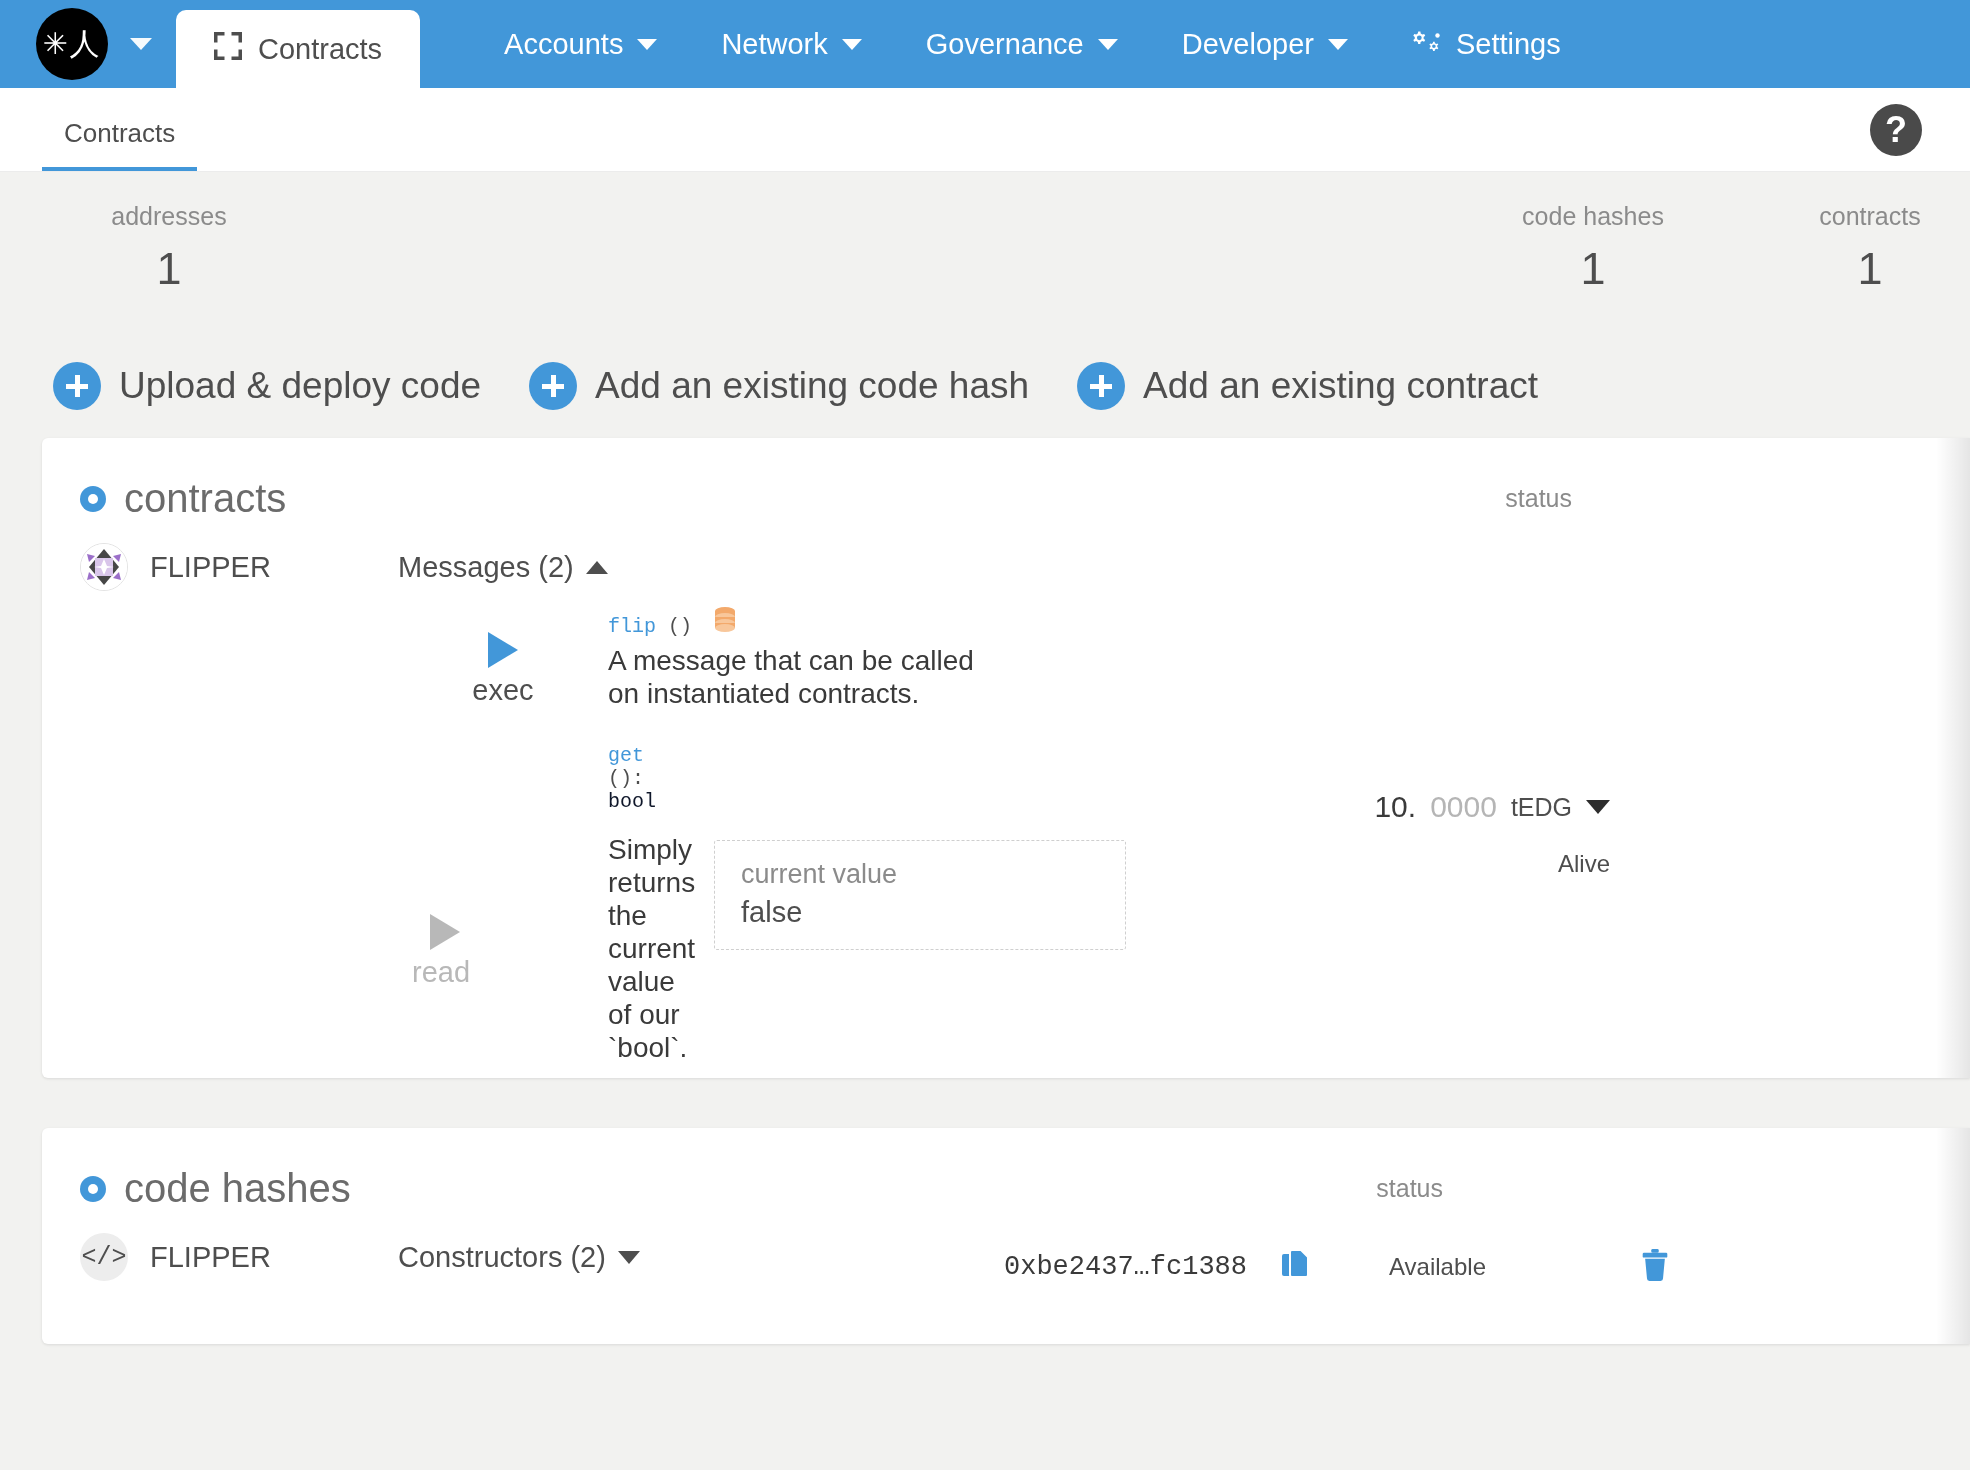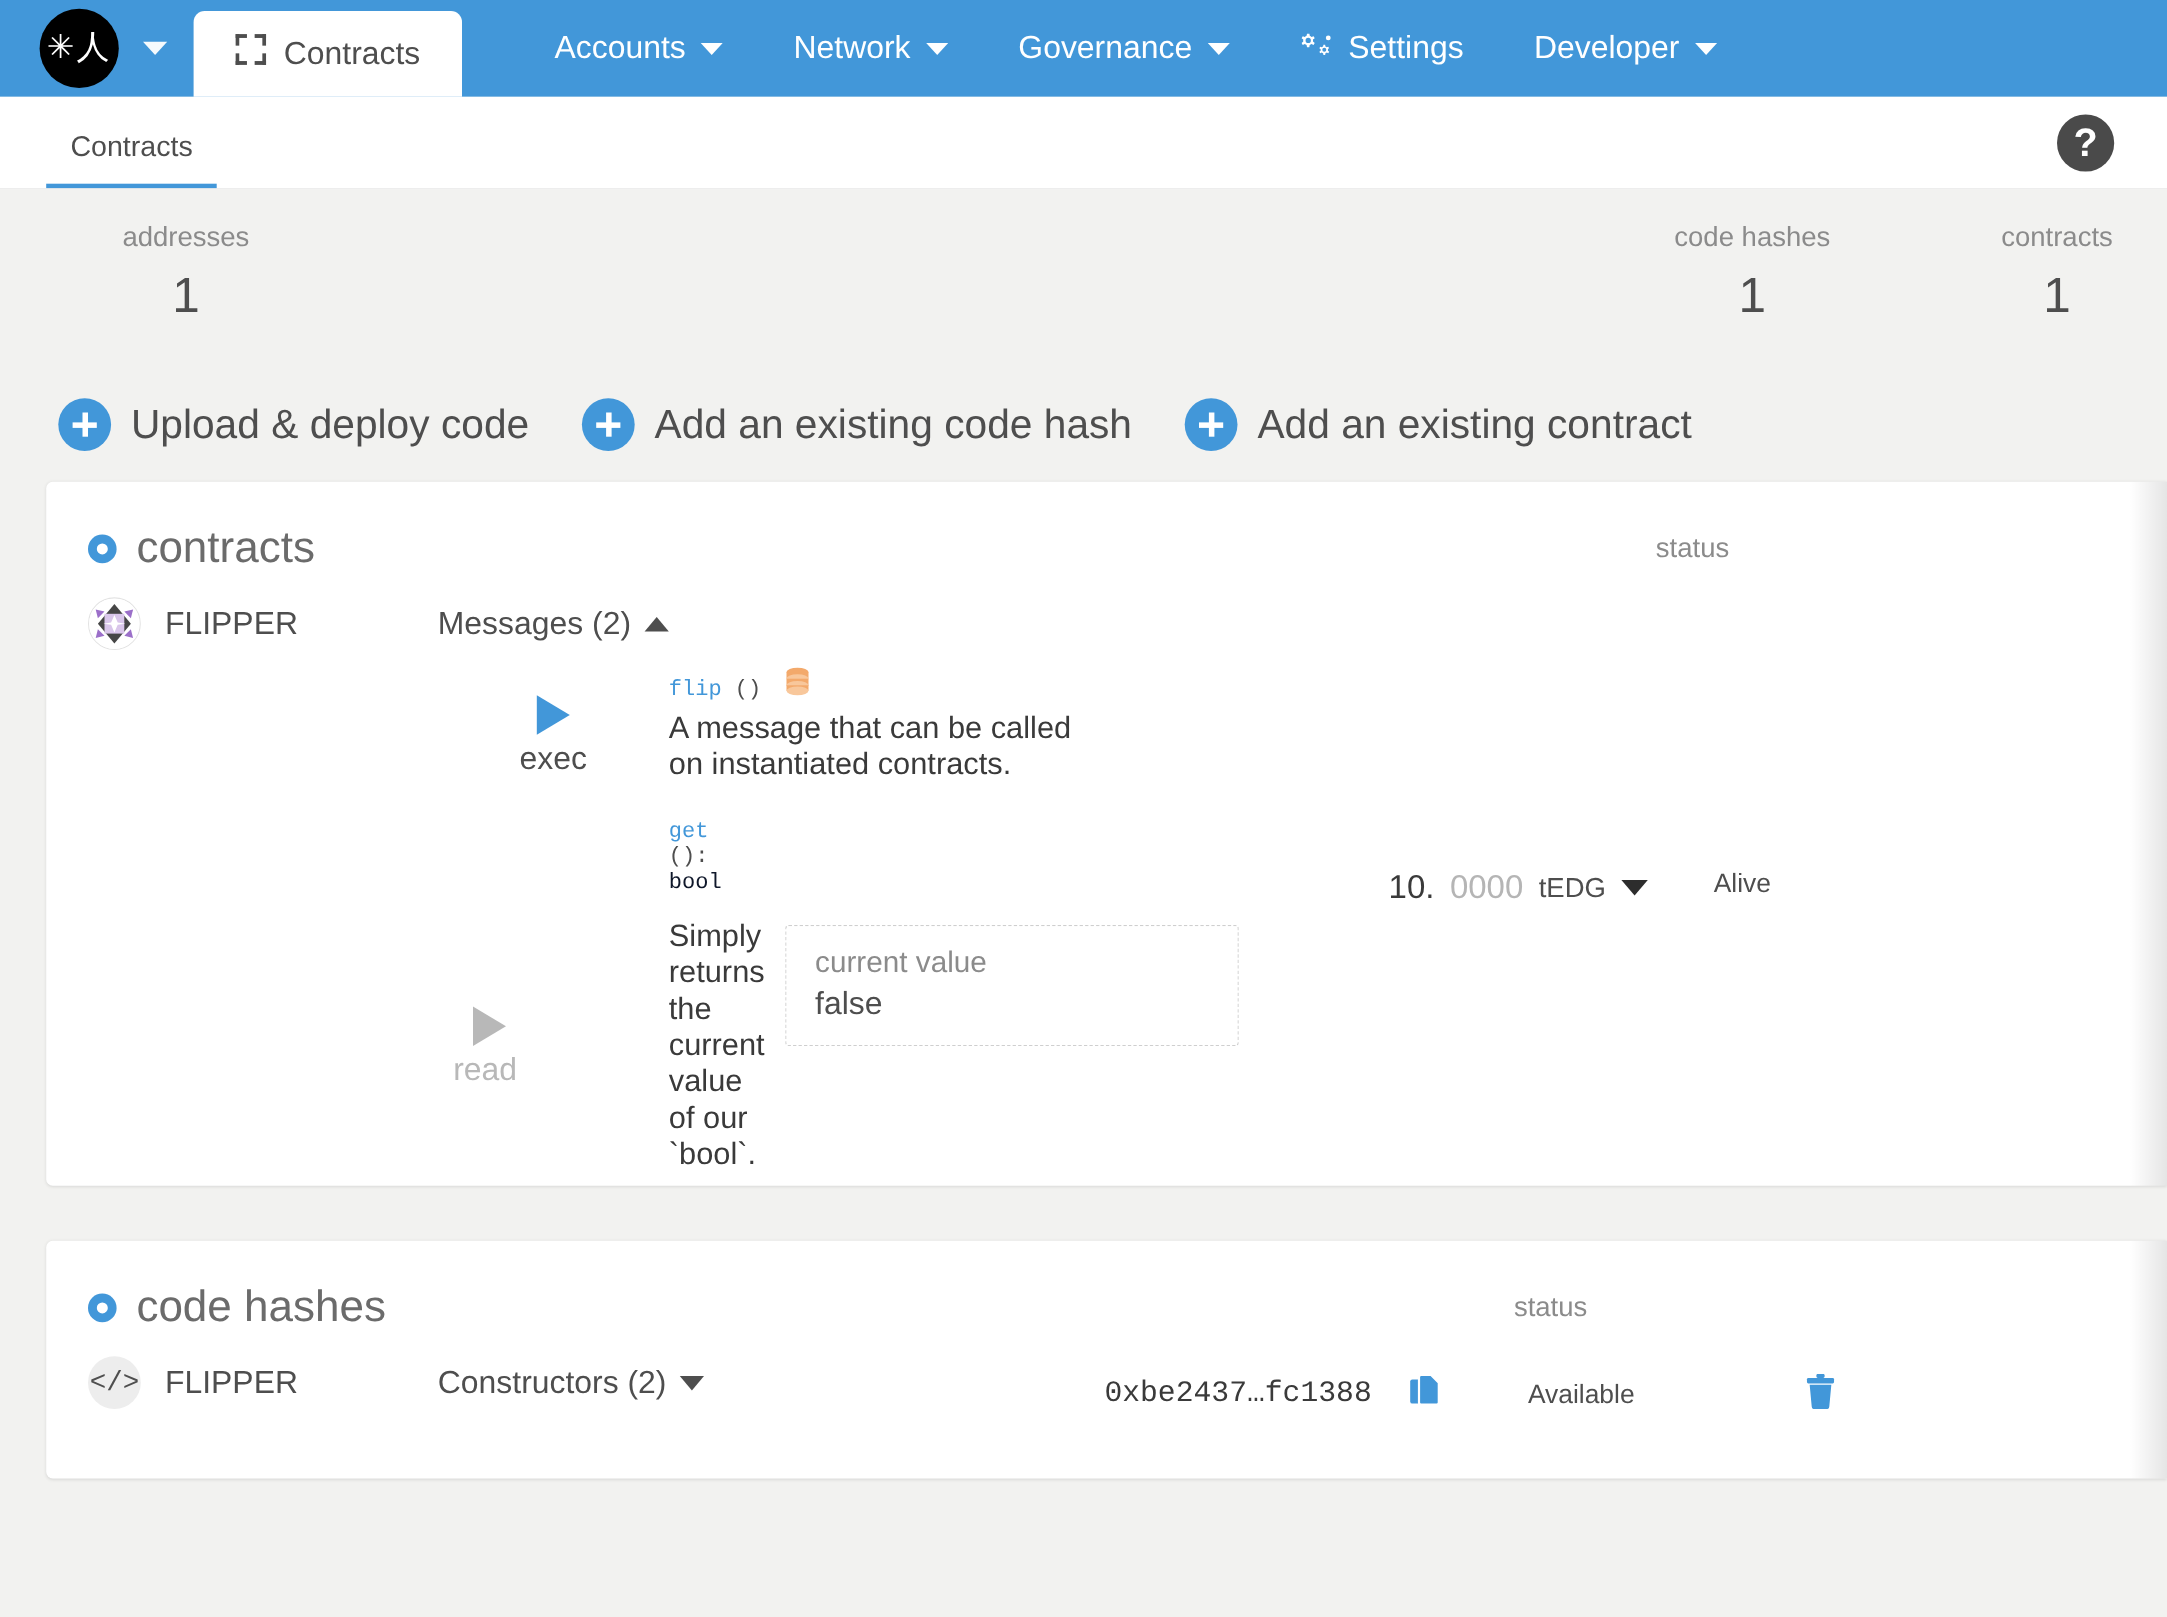--- a/index.html
+++ b/index.html
@@ -262,22 +262,22 @@
     border-radius: 3px;
     padding: 18px 26px 20px 26px;
     width: 412px;
     background: #fff;
   }
   .value-label { font-size: 27px; color: #8b8b8b; }
   .value-content { font-size: 29px; color: #4e4e4e; margin-top: 6px; }
 
   .balance-wrap {
     position: absolute;
-    display: flex; align-items: flex-start; gap: 26px;
-    font-size: 30px; color: #3a3a3a;
+    display: flex; align-items: flex-end; gap: 26px;
+    font-size: 30px; color: #3a3a3a; flex-direction: column;
   }
   .bal-frac { color: #b5b5b5; }
   .bal-unit { font-size: 25px; color: #4e4e4e; }
   .bal-caret {
     width: 0; height: 0;
     border-left: 12px solid transparent;
     border-right: 12px solid transparent;
     border-top: 14px solid #2d2d2d;
   }
   .alive-text { font-size: 24px; color: #4e4e4e; }
@@ -325,32 +325,32 @@
     </div>
     <div class="navitem">
       <span>Network</span>
       <span class="caret-down"></span>
     </div>
     <div class="navitem">
       <span>Governance</span>
       <span class="caret-down"></span>
     </div>
     <div class="navitem">
+      <span>Developer</span>
+      <span class="caret-down"></span>
+    </div>
+    <div class="navitem">
       <span class="icon-svg">
         <svg width="30" height="28" viewBox="0 0 30 28" fill="#ffffff">
           <path d="M11.6 10.9l1.6-1.1-1-1.8-1.9.6a5.3 5.3 0 0 0-1.6-1l-.3-2H6.2l-.4 2c-.6.2-1.1.5-1.6 1l-1.9-.7-1 1.8 1.5 1.2a5.2 5.2 0 0 0 0 1.9L1.3 14l1 1.8 1.9-.7c.5.4 1 .7 1.6.9l.4 2h2.1l.3-2c.6-.2 1.2-.5 1.7-.9l1.8.7 1.1-1.8-1.6-1.2a5.3 5.3 0 0 0 0-1.9zm-4.3 3.3a2.4 2.4 0 1 1 0-4.8 2.4 2.4 0 0 1 0 4.8z"></path>
           <path d="M25.1 19.6l1.2-.8-.8-1.4-1.4.5c-.4-.3-.8-.5-1.2-.7l-.2-1.5h-1.6l-.3 1.5c-.4.2-.8.4-1.2.7l-1.4-.5-.8 1.4 1.2.9a4 4 0 0 0 0 1.4l-1.2.9.8 1.3 1.4-.5c.4.3.8.6 1.2.7l.3 1.5h1.6l.2-1.5c.5-.1.9-.4 1.3-.7l1.3.5.9-1.3-1.2-.9a4 4 0 0 0 0-1.5zm-3.2 2.5a1.8 1.8 0 1 1 0-3.6 1.8 1.8 0 0 1 0 3.6z"></path>
           <circle cx="25.5" cy="9.5" r="2.2"></circle>
         </svg>
       </span>
       <span>Settings</span>
-    </div>
-    <div class="navitem">
-      <span>Developer</span>
-      <span class="caret-down"></span>
     </div>
   </div>
 </div>
 
 <div class="subheader">
   <div class="subtab">Contracts</div>
   <div class="help-btn">?</div>
 </div>
 
 <div class="summary">

